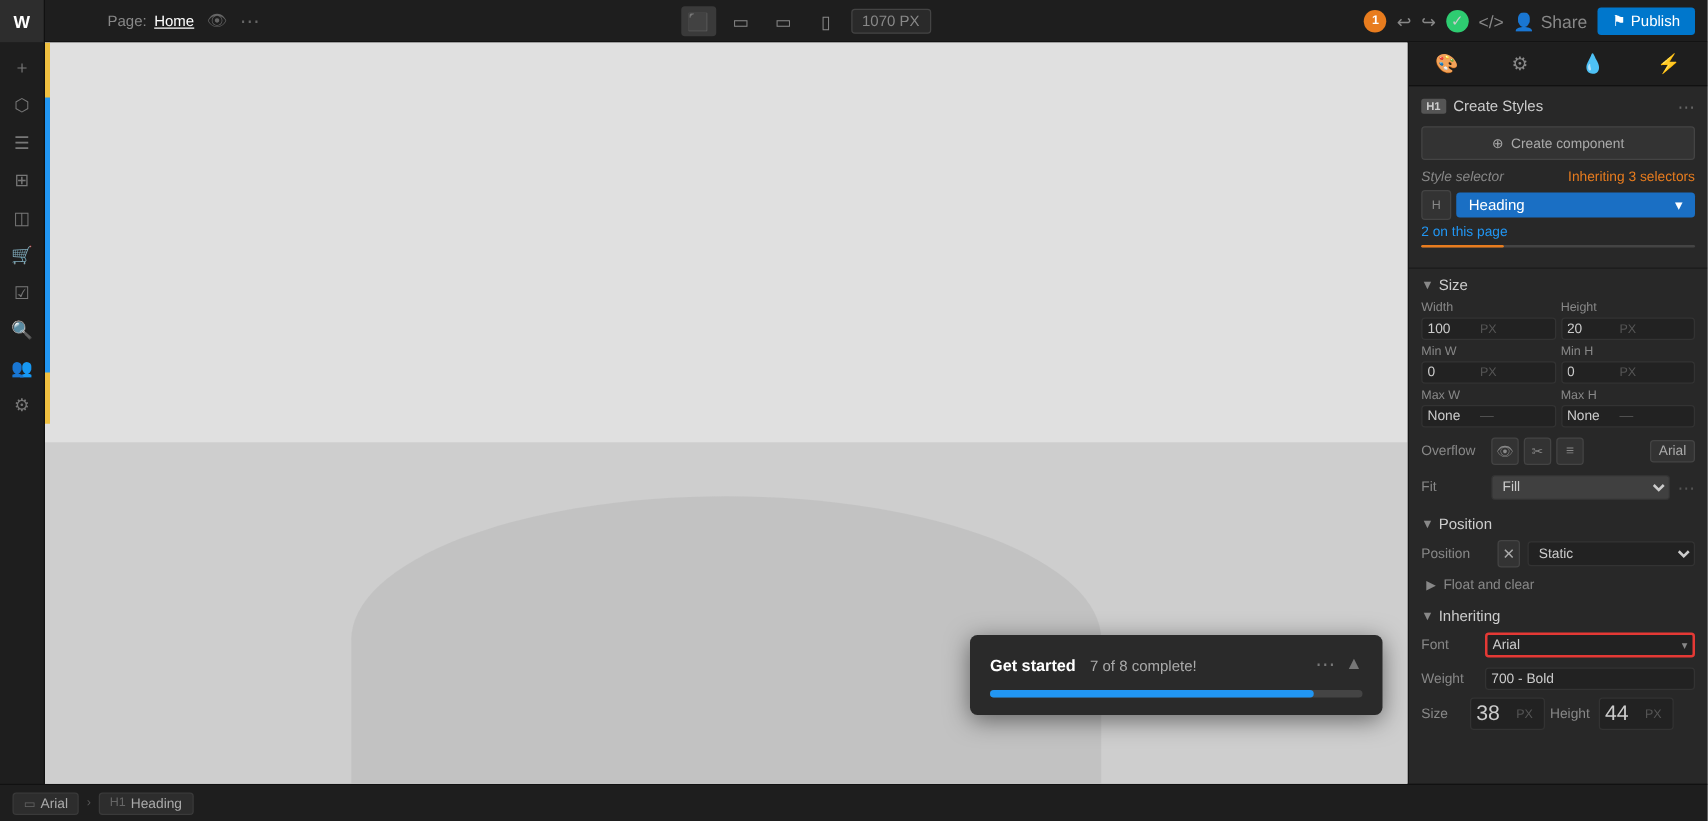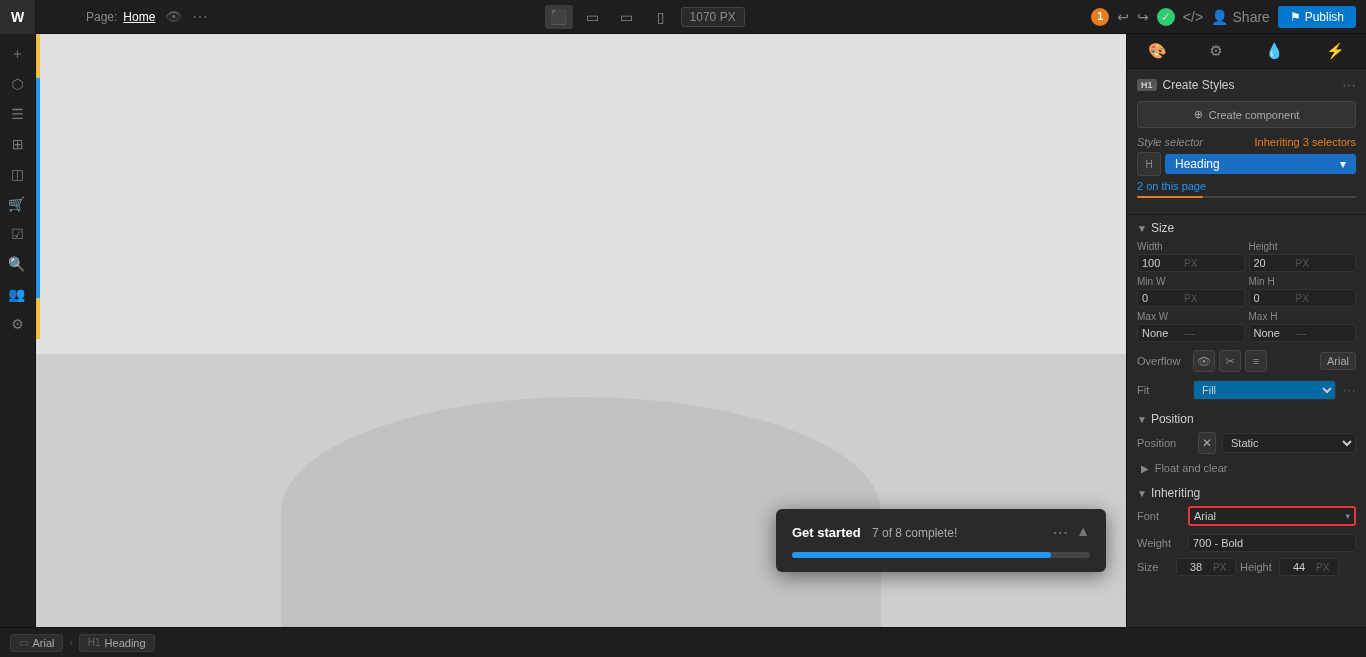--- a/index.html
+++ b/index.html
@@ -460,21 +460,21 @@
       align-items: center;
       gap: 6px;
     }
     .fit-label {
       color: #888;
       font-size: 11px;
       min-width: 50px;
     }
     .fit-select {
       flex: 1;
-      background: #0369a1;
+      background: #404040;
       border: 1px solid #333;
       color: #ccc;
       font-size: 11px;
       padding: 2px 4px;
       border-radius: 3px;
     }
     .fit-more {
       color: #555;
       font-size: 14px;
       cursor: pointer;
@@ -605,24 +605,23 @@
       border: 1px solid #333;
       border-radius: 3px;
       padding: 2px 4px;
       gap: 2px;
       width: 60px;
     }
     .size-input {
       background: transparent;
       border: none;
       color: #ccc;
-      font-size: 11px;
+      font-size: 17px;
       width: 30px;
       outline: none;
-      text-align: center;
     }
     .size-unit { color: #555; font-size: 10px; }
 
     
     .bottom-bar {
       height: 30px;
       background: #1e1e1e;
       border-top: 1px solid #111;
       display: flex;
       align-items: center;

